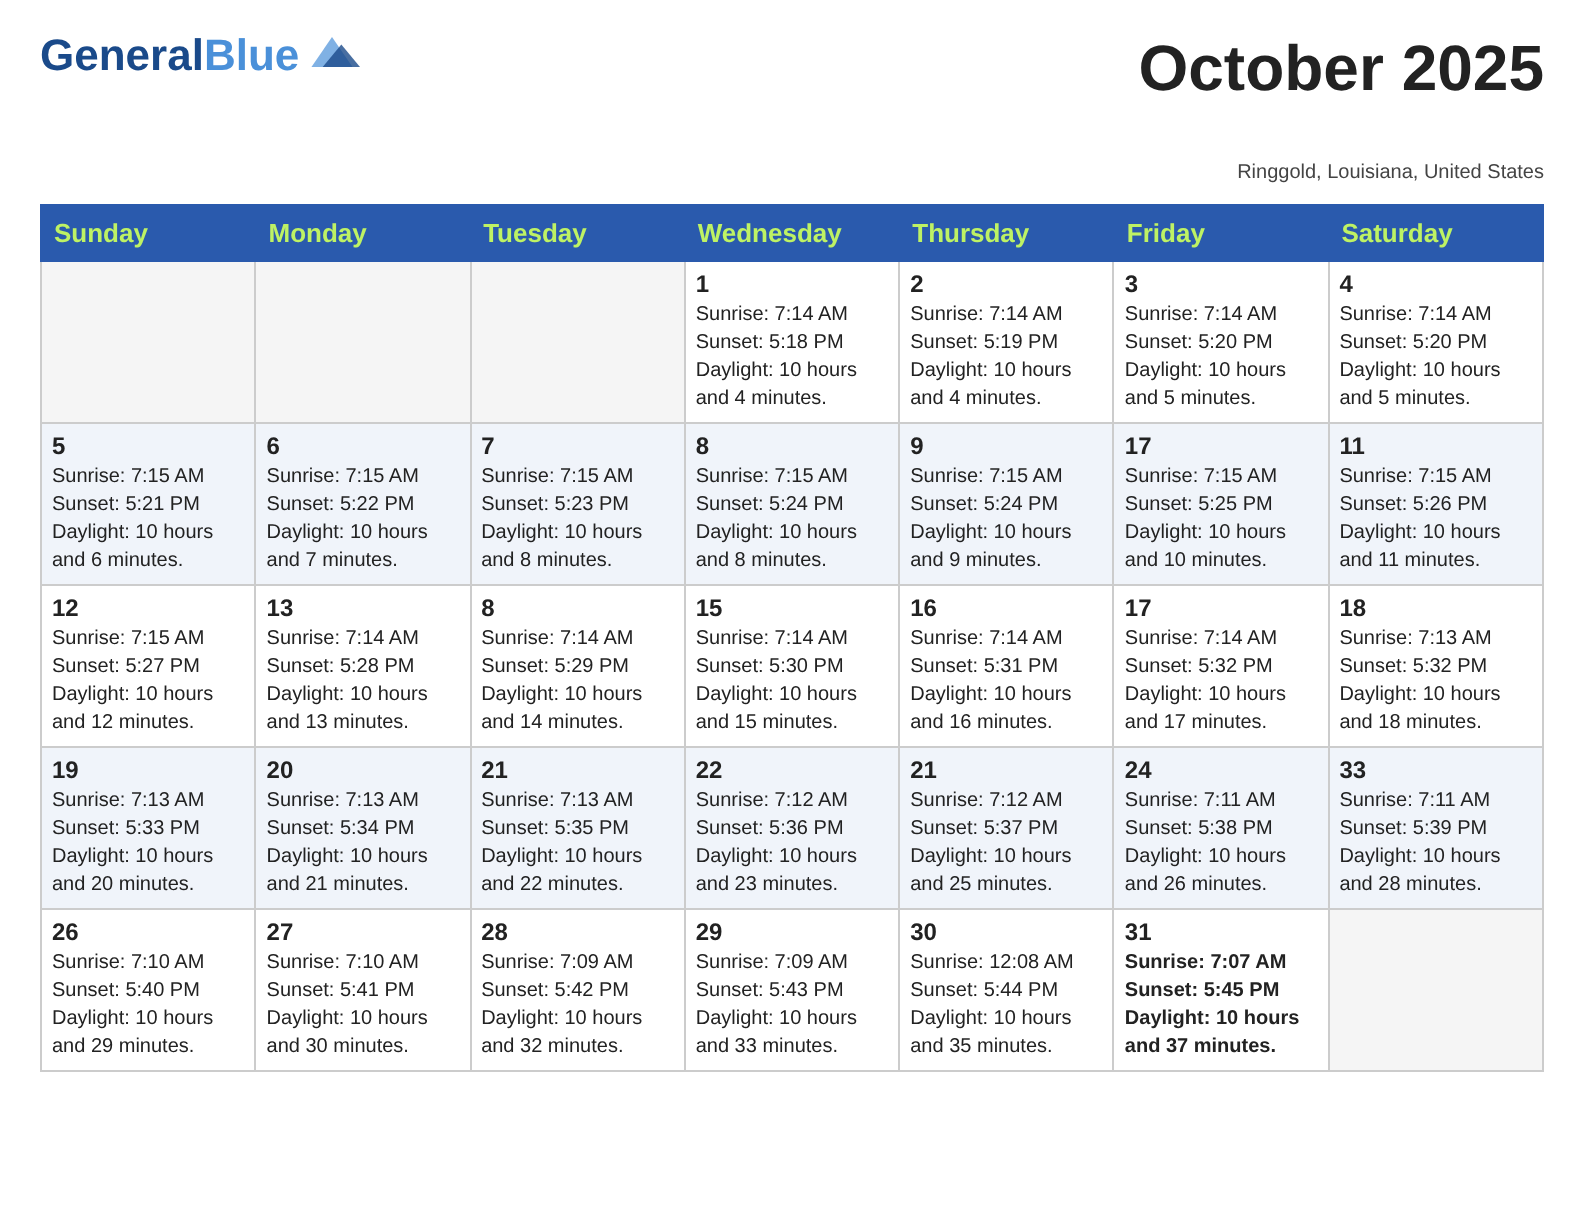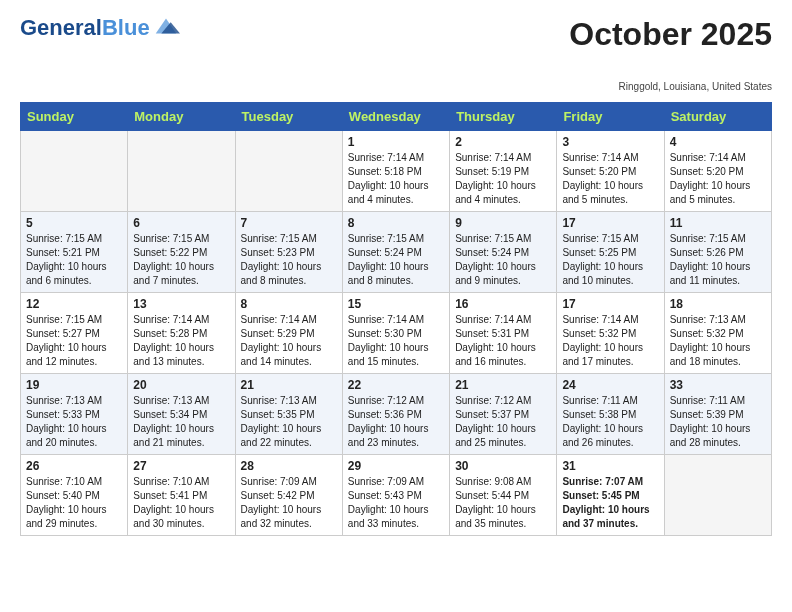--- a/index.html
+++ b/index.html
@@ -337,21 +337,21 @@
           </td>
           <td>
             <div class="day-number">29</div>
             <div class="day-info" style="white-space: pre-line;">Sunrise: 7:09 AM
 Sunset: 5:43 PM
 Daylight: 10 hours
 and 33 minutes.</div>
           </td>
           <td>
             <div class="day-number">30</div>
-            <div class="day-info" style="white-space: pre-line;">Sunrise: 9:08 AM
+            <div class="day-info" style="white-space: pre-line;">Sunrise: 12:08 AM
 Sunset: 5:44 PM
 Daylight: 10 hours
 and 35 minutes.</div>
           </td>
           <td>
             <div class="day-number">31</div>
             <div class="day-info" style="white-space: pre-line; font-weight: bold;">Sunrise: 7:07 AM
 Sunset: 5:45 PM
 Daylight: 10 hours
 and 37 minutes.</div>

